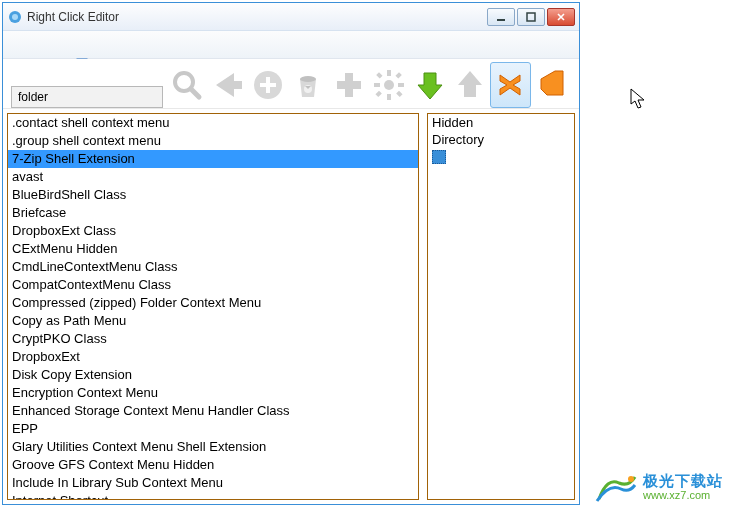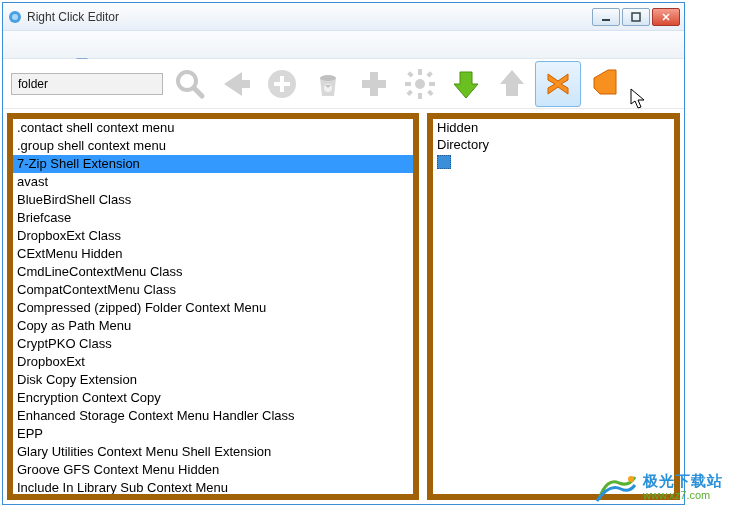--- a/index.html
+++ b/index.html
@@ -1,39 +1,39 @@
 <!DOCTYPE html>
 <html><head>
 <meta charset="utf-8">
 <style>
 * { box-sizing: border-box; margin: 0; padding: 0; }
 body { font-family: "Segoe UI", Tahoma, sans-serif; font-size: 12px; background: #fff; width: 729px; height: 507px; overflow: hidden; position: relative; }
 
-.window { width: 683px; height: 503px; border: 1px solid #3a8fd8; background: #fff; display: flex; flex-direction: column; margin: 2px; }
+.window { width: 578px; height: 503px; border: 1px solid #3a8fd8; background: #fff; display: flex; flex-direction: column; margin: 2px; }
 
 .titlebar { height: 28px; background: linear-gradient(#fdfdfe, #e8eff8); display: flex; align-items: center; padding: 0 4px; border-bottom: 1px solid #d6e2f0; }
 .titlebar-icon { width: 16px; height: 16px; margin-right: 4px; }
 .titlebar-title { flex: 1; color: #333; font-size: 12px; }
 .win-controls { display: flex; gap: 2px; }
 .win-btn { width: 28px; height: 18px; border: 1px solid #8aa8c8; background: linear-gradient(#f8fbfe,#d8e6f4); border-radius: 2px; display: flex; align-items: center; justify-content: center; cursor: pointer; }
 .win-btn.close { background: linear-gradient(#f49e8e,#d84b32); border-color: #a8352a; color: #fff; }
 .win-btn svg { width: 10px; height: 10px; }
 
 .menubar { height: 28px; background: linear-gradient(#fbfcfd,#eef3f8); display: flex; align-items: center; padding: 0 8px; gap: 12px; border-bottom: 1px solid #e0e6ee; }
 .menu-item { display: flex; align-items: center; gap: 4px; cursor: pointer; padding: 2px 4px; margin-top: 41px; }
 .menu-icon { width: 16px; height: 16px; }
 
-.toolbar { height: 50px; background: #fff; display: flex; align-items: center; padding: 0 8px; gap: 0; border-bottom: 1px solid #e8e8e8; }
+.toolbar { height: 50px; background: #fff; display: flex; align-items: flex-end; padding: 0 8px; gap: 0; border-bottom: 1px solid #e8e8e8; }
 .search-input { width: 152px; height: 22px; border: 1px solid #b8b8b8; background: #f2f2f2; padding: 0 6px; font-size: 12px; margin-right: 4px; }
 .tool-btn { width: 46px; height: 46px; display: flex; align-items: center; justify-content: center; cursor: pointer; border: 1px solid transparent; border-radius: 3px; }
 .tool-btn.highlighted { background: linear-gradient(#e8f3fd,#cde6fa); border: 1px solid #7ab7ea; }
 .tool-btn svg { width: 36px; height: 36px; }
 
 .split { flex: 1; display: flex; overflow: hidden; }
-.pane { border: 6px solid #a16207; margin: 4px; background: #fff; overflow: hidden; display: flex; flex-direction: column; }
+.pane { border: 1px solid #a16207; margin: 4px; background: #fff; overflow: hidden; display: flex; flex-direction: column; }
 .pane-left { width: 412px; position: relative; }
 .pane-right { flex: 1; }
 
 .scroll-area { flex: 1; overflow-y: scroll; overflow-x: hidden; }
 .scroll-area::-webkit-scrollbar { width: 17px; }
 .scroll-area::-webkit-scrollbar-track { background: #f0f0f0; border-left: 1px solid #d8d8d8; }
 .scroll-area::-webkit-scrollbar-thumb { background: linear-gradient(90deg,#e8eef6,#c8d8ea); border: 1px solid #9ab4d2; border-radius: 2px; }
 .scroll-area::-webkit-scrollbar-button { height: 17px; background: #f0f0f0; border: 1px solid #d0d0d0; }
 
 .list-item { padding: 1px 4px; font-size: 13px; white-space: nowrap; cursor: pointer; line-height: 16px; }
@@ -181,21 +181,21 @@
           <div class="list-item">Briefcase</div>
           <div class="list-item">DropboxExt Class</div>
           <div class="list-item">CExtMenu Hidden</div>
           <div class="list-item">CmdLineContextMenu Class</div>
           <div class="list-item">CompatContextMenu Class</div>
           <div class="list-item">Compressed (zipped) Folder Context Menu</div>
           <div class="list-item">Copy as Path Menu</div>
           <div class="list-item">CryptPKO Class</div>
           <div class="list-item">DropboxExt</div>
           <div class="list-item">Disk Copy Extension</div>
-          <div class="list-item">Encryption Context Copy</div>
+          <div class="list-item">Encryption Context Menu</div>
           <div class="list-item">Enhanced Storage Context Menu Handler Class</div>
           <div class="list-item">EPP</div>
           <div class="list-item">Glary Utilities Context Menu Shell Extension</div>
           <div class="list-item">Groove GFS Context Menu Hidden</div>
           <div class="list-item">Include In Library Sub Context Menu</div>
           <div class="list-item">Internet Shortcut</div>
         </div>
     </div>
     <div class="pane pane-right">
       <div class="detail-line">Hidden</div>

